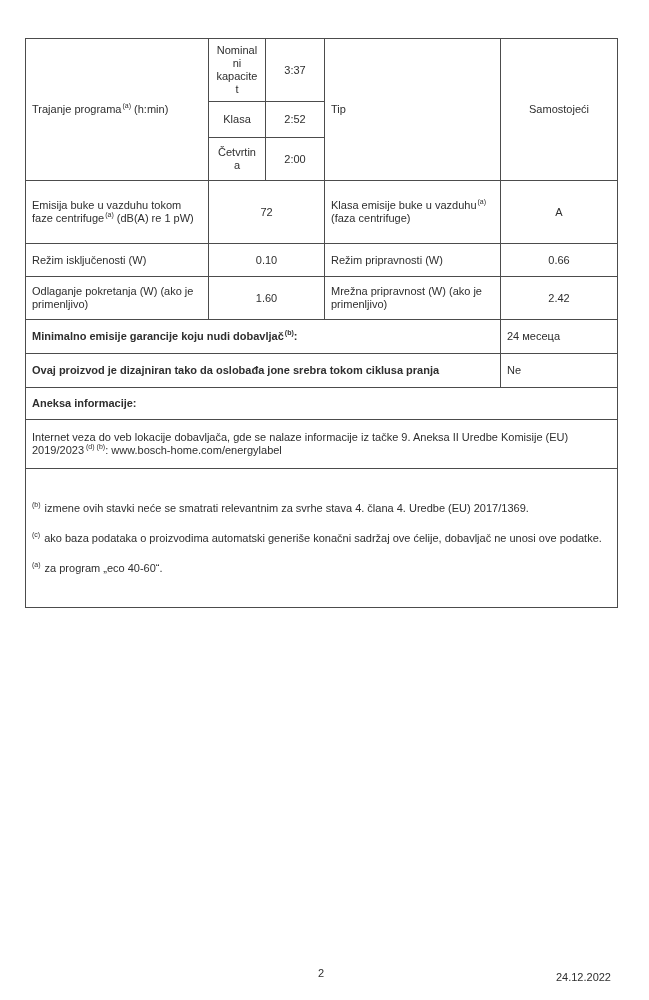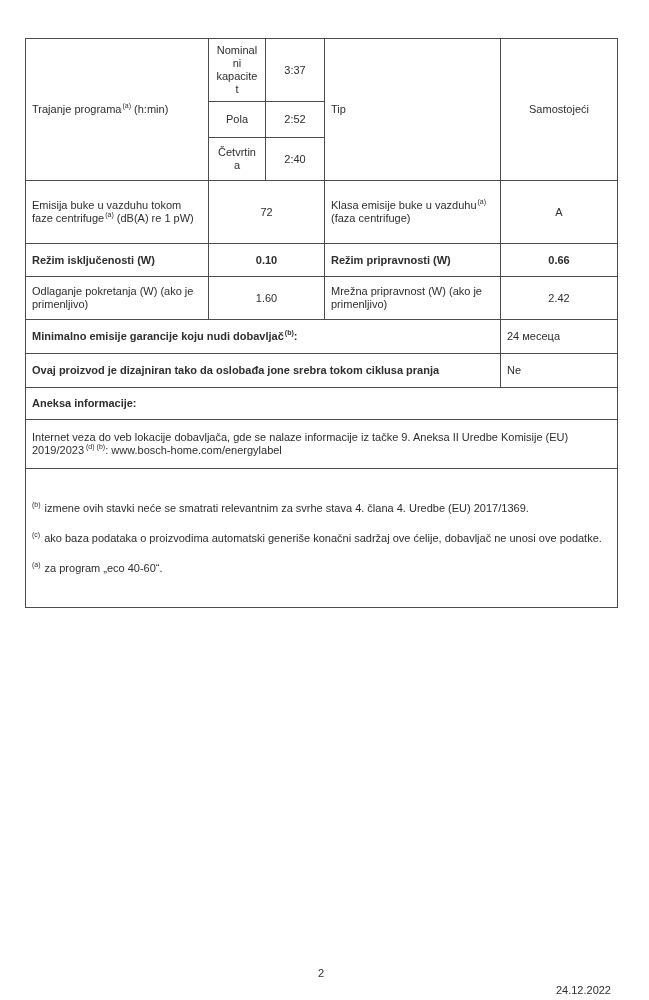--- a/index.html
+++ b/index.html
@@ -48,21 +48,21 @@
   }
   td.footnotes p { margin: 0 0 17px 0; }
   td.footnotes p:last-child { margin-bottom: 0; }
   td.footnotes sup { margin-left: 0; margin-right: 4px; }
 
   
   .h-r1a { height: 56px; }
   .h-r1b { height: 29px; }
   .h-r1c { height: 36px; }
   .h-r2  { height: 56px; }
-  .h-r3  { height: 26px; font-weight: bold; }
+  .h-r3  { height: 26px; }
   .h-r4  { height: 36px; }
   .h-r5  { height: 27px; }
   .h-r6  { height: 27px; margin-left: 42px; }
   .h-r7  { height: 25px; }
   .h-r8  { height: 42px; }
   .h-r9  { height: 132px; }
 
   .footer {
     position: absolute;
     left: 25px; top: 967px;
@@ -70,21 +70,21 @@
     font-size: 11px;
     color: #2e2e2e;
   }
   .footer .pageno {
     position: absolute;
     left: 0; right: 0;
     text-align: center;
   }
   .footer .date {
     position: absolute;
-    right: 6px; top: 17px;
+    right: 6px; top: 4px;
   }
 </style>
 </head>
 <body>
 
 <div class="page">
 
   <table class="fiche">
     <colgroup>
       <col style="width:183px">
@@ -107,32 +107,32 @@
       </td>
       <td rowspan="3">
         <span>Tip</span>
       </td>
       <td rowspan="3" class="c">
         <span>Samostojeći</span>
       </td>
     </tr>
     <tr>
       <td class="sub h-r1b">
-        <span>Pola</span>
+        <span>Klasa</span>
       </td>
       <td class="c h-r1b">
         <span>2:52</span>
       </td>
     </tr>
     <tr>
       <td class="sub h-r1c">
         <span>Četvrtina</span>
       </td>
       <td class="c h-r1c">
-        <span>2:40</span>
+        <span>2:00</span>
       </td>
     </tr>
 
     <tr>
       <td class="h-r2">
         <span>Emisija buke u vazduhu tokom faze centrifuge</span><sup>(a)</sup><span> (dB(A) re 1 pW)</span>
       </td>
       <td colspan="2" class="c h-r2">
         <span>72</span>
       </td>

